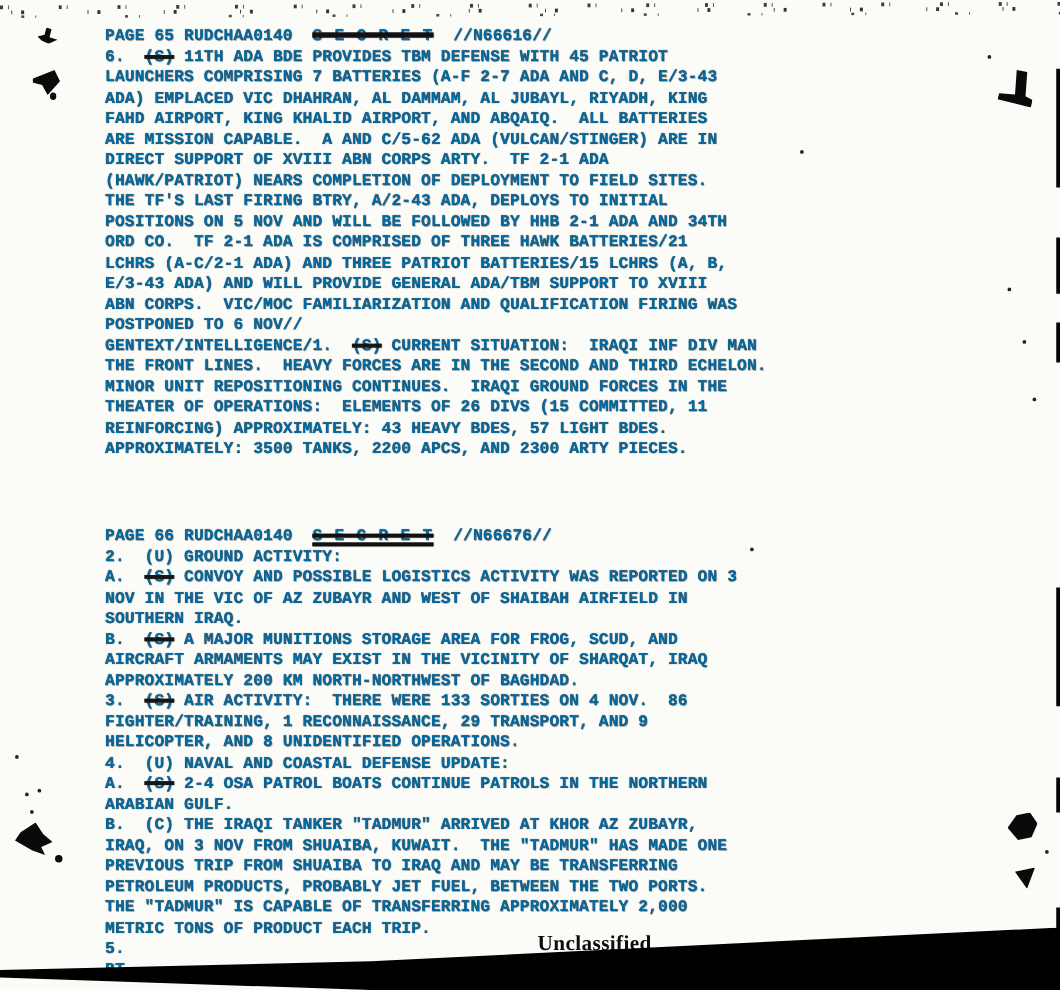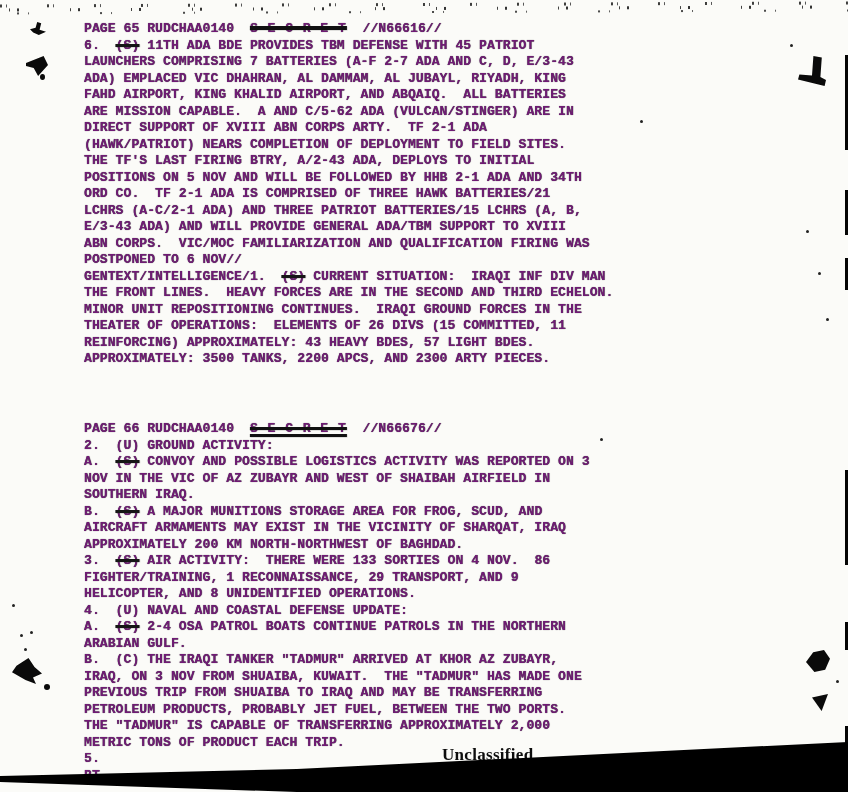--- a/index.html
+++ b/index.html
@@ -5,31 +5,31 @@
   html,body{margin:0;padding:0;}
   body{
     width:848px;height:792px;position:relative;overflow:hidden;
     background:#fbfbf8;
     font-family:"Liberation Sans",sans-serif;
   }
   .doc-block{
     position:absolute;left:84px;
     font-family:"Liberation Mono","DejaVu Sans Mono",monospace;
     font-size:13px;line-height:16.5px;font-weight:700;
-    color:#701a75;white-space:pre;letter-spacing:0.1px;
+    color:#0369a1;white-space:pre;letter-spacing:0.1px;
     text-shadow:0 0 0.8px rgba(25,25,25,.85),0.5px 0.4px 0 rgba(25,25,25,.3);
   }
   .doc-block .line{height:16.5px;}
   .m-redact{text-decoration:line-through;text-decoration-thickness:3px;text-decoration-color:#161616;}
   .m-secret{text-decoration:line-through;text-decoration-thickness:3.5px;text-decoration-color:#111;letter-spacing:1px;}
   .m-secret-ul{text-decoration-line:underline line-through;text-decoration-thickness:2.5px;text-underline-offset:2px;text-decoration-color:#111;letter-spacing:1px;}
   .stamp{
     position:absolute;left:430px;top:745px;
     font-family:"Liberation Serif","DejaVu Serif",serif;
-    font-weight:700;font-size:17px;color:#0d0d0d;letter-spacing:0.3px;margin-left:12px;
+    font-weight:700;font-size:17px;color:#0d0d0d;letter-spacing:0.3px;
   }
   .noise-band{
     position:absolute;top:1px;left:0;width:100%;height:13px;opacity:.85;
     transform:rotate(-0.2deg);
     background-image:
       linear-gradient(90deg,#1c1c1c 0 2px,transparent 2px 6px,#3a3a3a 6px 7px,transparent 7px 13px),
       linear-gradient(90deg,#222 0 1px,transparent 1px 8px,#111 8px 10px,transparent 10px 19px),
       linear-gradient(90deg,#2c2c2c 0 2px,transparent 2px 11px,#444 11px 12px,transparent 12px 29px);
     background-size:47px 3px,61px 3px,83px 2px;
     background-position:0 2px,9px 6px,17px 10px;

